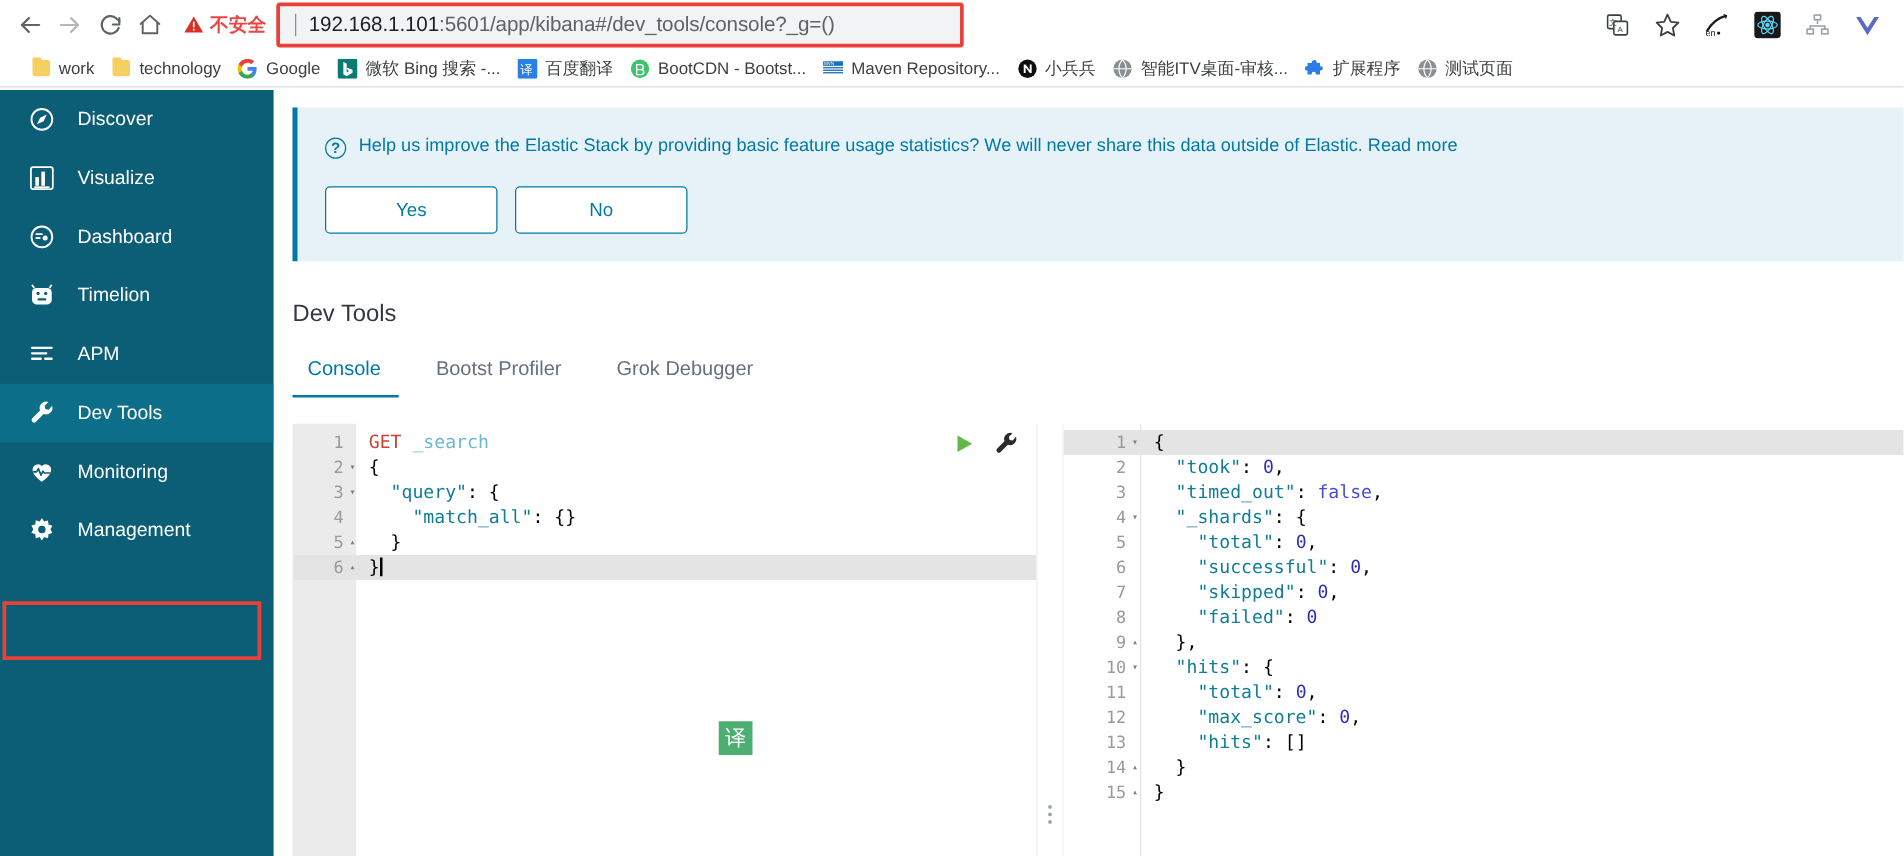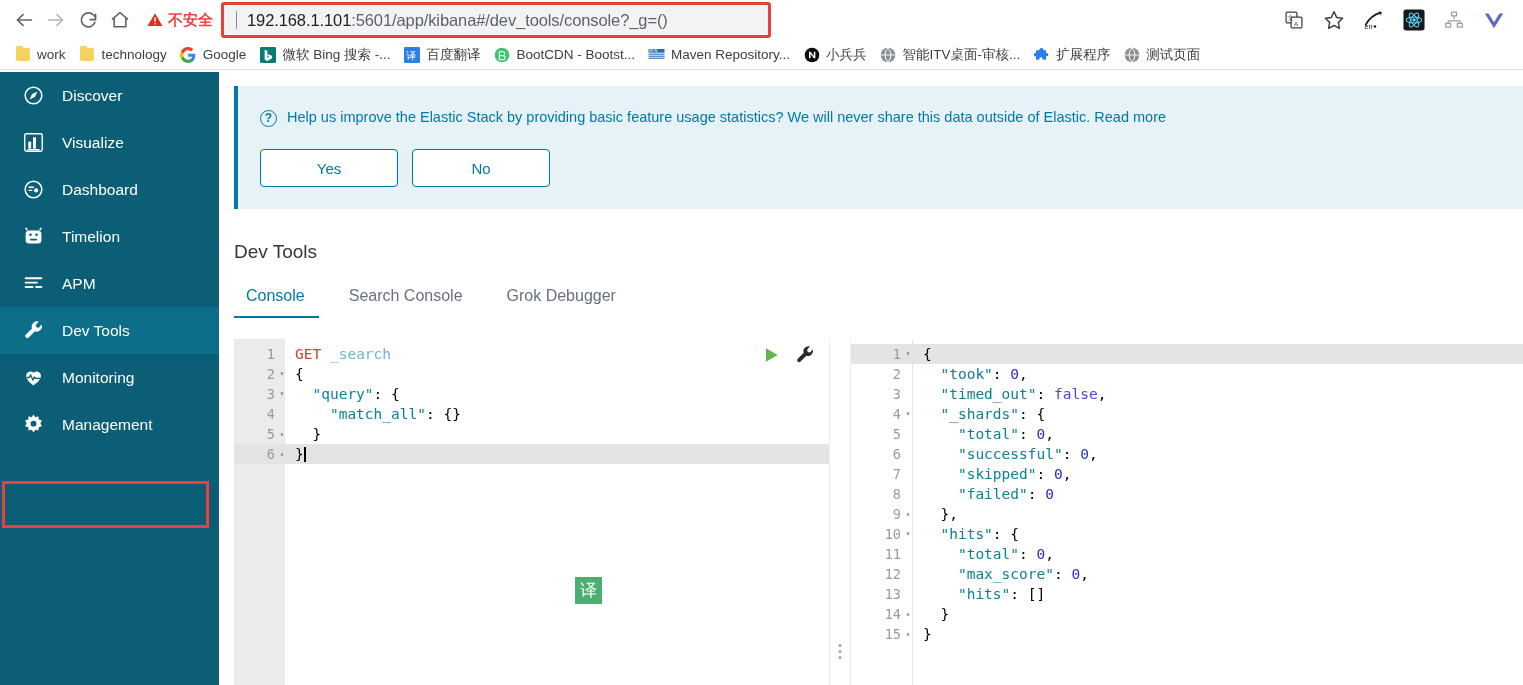--- a/index.html
+++ b/index.html
@@ -99,21 +99,21 @@
   .tb-icon {
     width: 26px; height: 26px;
     display: flex; align-items: center; justify-content: center;
   }
 
   
   #bookmarks-bar {
     height: 30px;
     display: flex;
     align-items: center;
-    padding: 0 10px;
+    padding: 0 20px;
     gap: 0px;
     border-bottom: 1px solid #dadce0;
     background: #ffffff;
     overflow: hidden;
     white-space: nowrap;
   }
   .bm {
     display: flex; align-items: center;
     gap: 6px;
     padding: 2px 9px 2px 4px;
@@ -765,21 +765,21 @@
       <div id="callout-buttons">
         <button class="callout-btn">Yes</button>
         <button class="callout-btn">No</button>
       </div>
     </div>
 
     <div id="dt-header">
       <div id="dt-title">Dev Tools</div>
       <div id="dt-tabs">
         <div class="dt-tab active">Console</div>
-        <div class="dt-tab">Search Console</div>
+        <div class="dt-tab">Bootst Profiler</div>
         <div class="dt-tab">Grok Debugger</div>
       </div>
     </div>
     <div id="dt-tabs-rule"></div>
 
     <div id="console-wrap">
 
       <div id="editor-pane">
         <div id="editor-gutter"></div>
 

